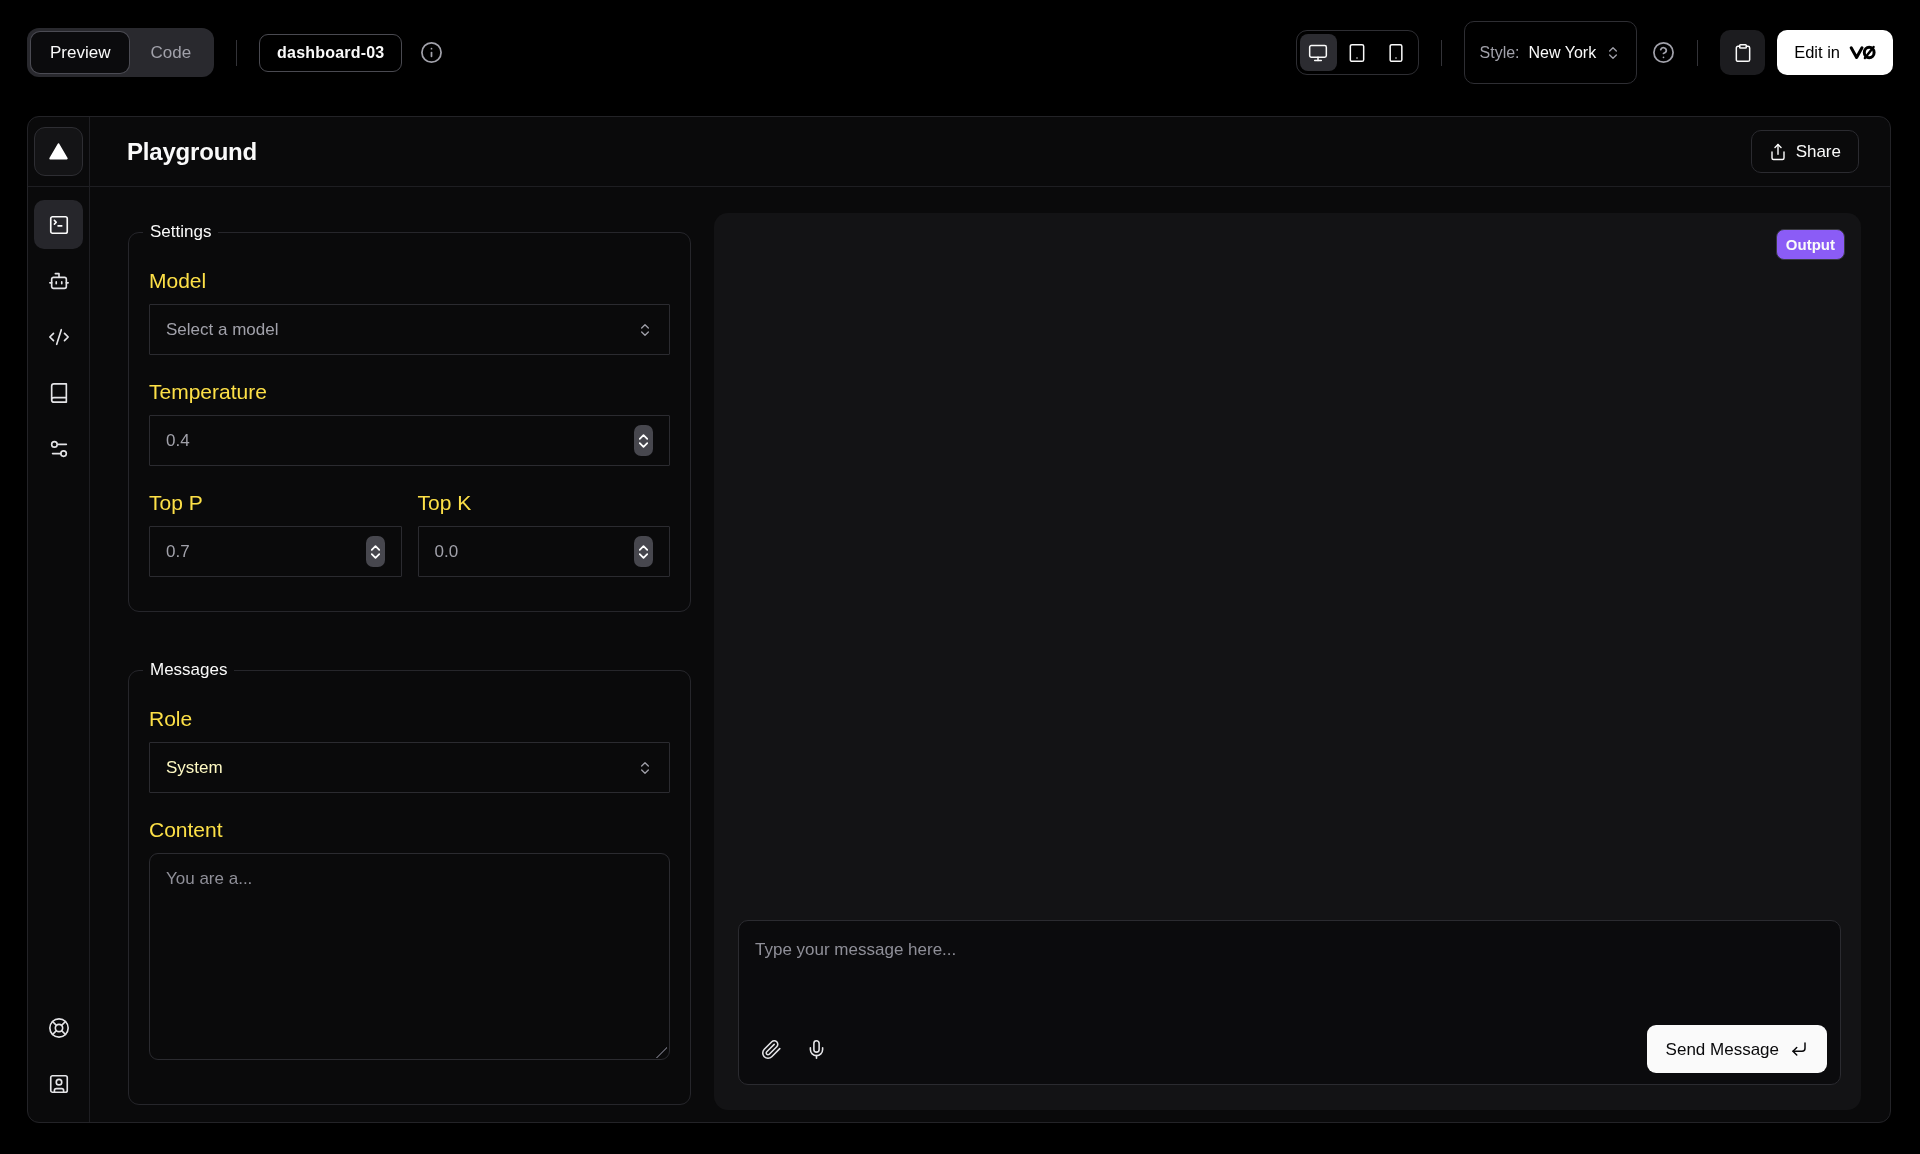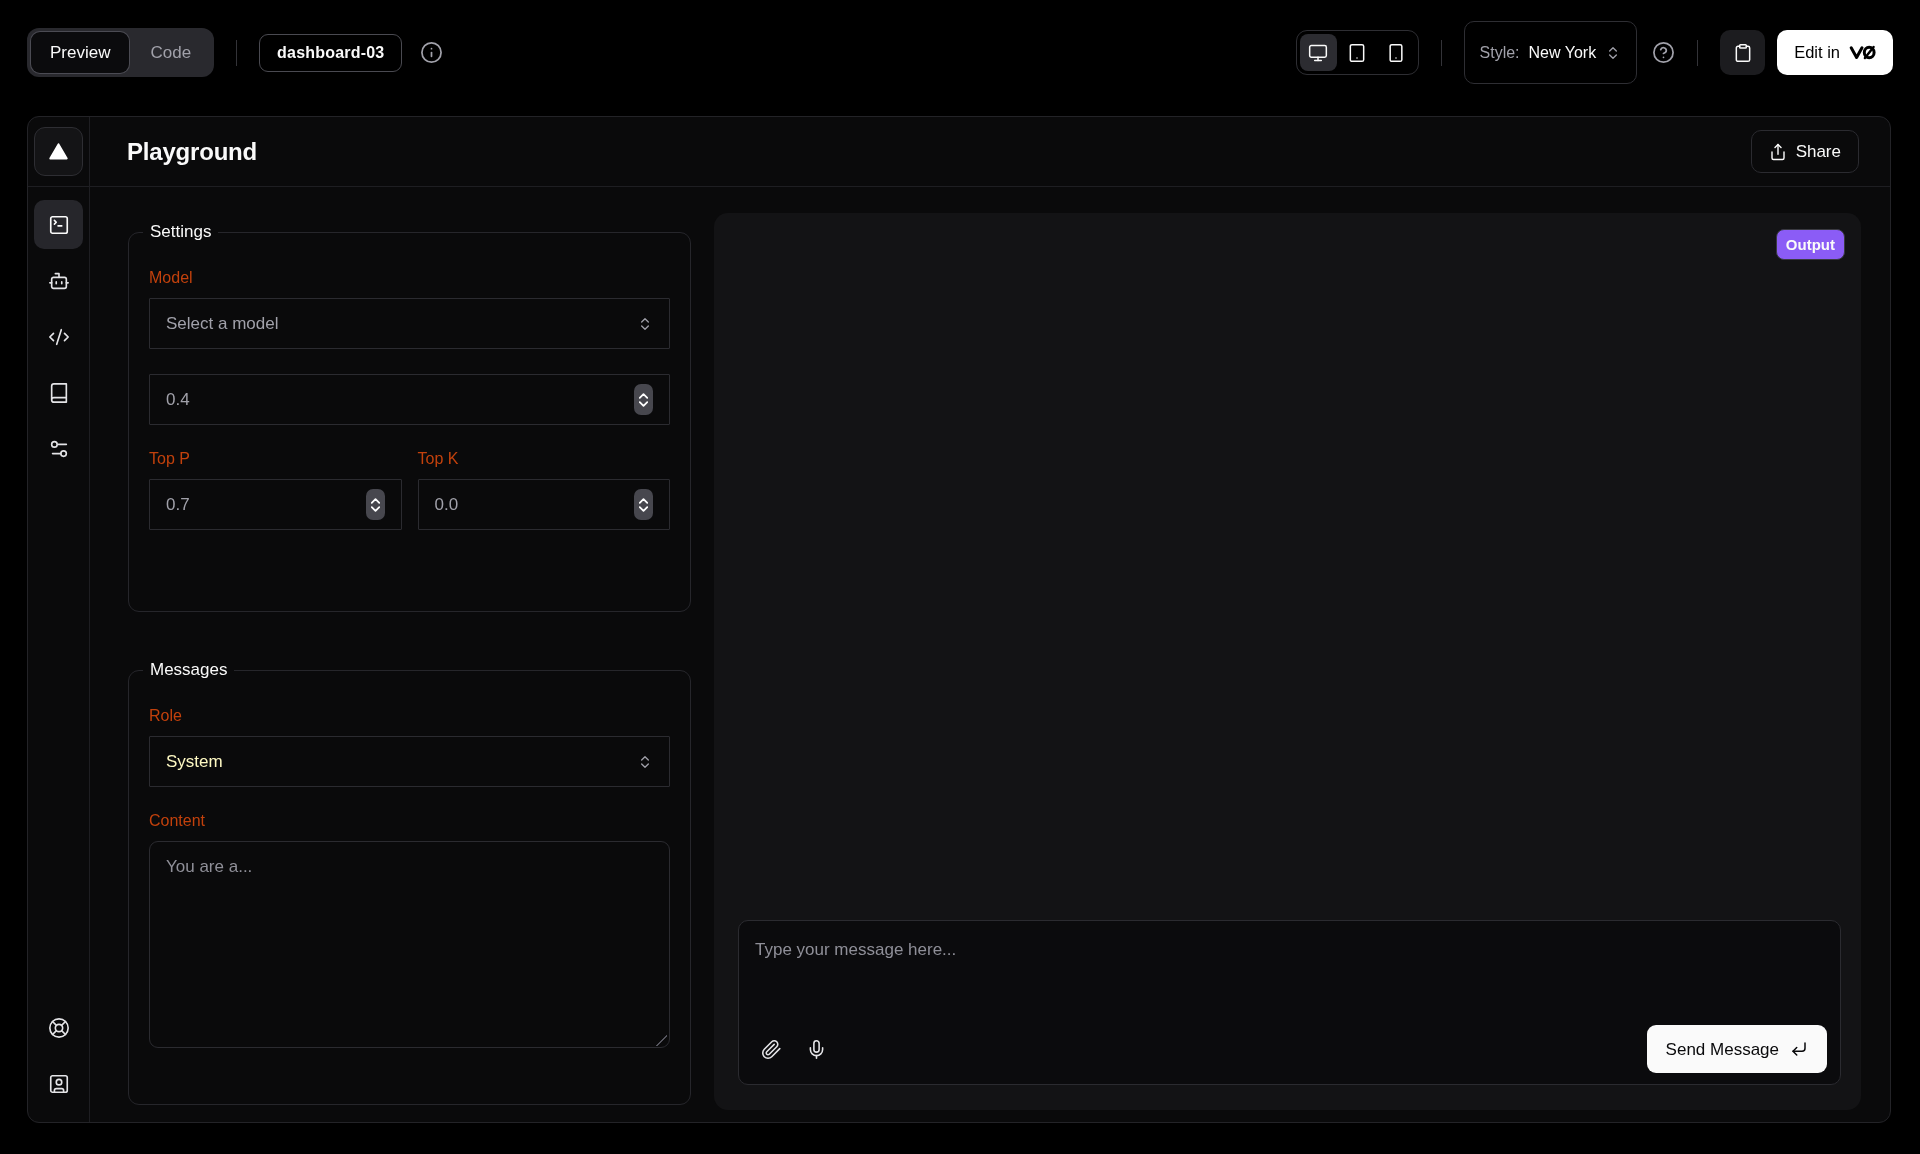--- a/index.html
+++ b/index.html
@@ -41,21 +41,21 @@
   .app-title { font-size:24px; font-weight:600; letter-spacing:-.2px; color:#fafafa; }
   .share-btn { margin-left:auto; height:43px; display:flex; align-items:center; gap:9px; border:1px solid #2b2b30; background:transparent; color:#fafafa; border-radius:10px; padding:0 17px; font:500 17px/1 "Liberation Sans","DejaVu Sans",sans-serif; cursor:pointer; }
 
   .app-main { position:absolute; left:62px; top:70px; right:0; bottom:0; }
 
   
   fieldset.panel { position:absolute; border:1px solid #26262b; border-radius:11px; padding:27px 20px 20px; background:transparent; }
   fieldset.panel legend { margin-left:-6px; padding:0 7px; font-size:17px; font-weight:500; color:#fafafa; }
   .fs-settings { left:38px; top:35px; width:563px; height:390px; }
   .fs-messages { left:38px; top:473px; width:563px; height:445px; }
-  .field-label { display:block; font-size:16px; font-weight:500; color:#c2410c; margin-bottom:11px; }
+  .field-label { display:block; font-size:21px; font-weight:500; color:#fde047; margin-bottom:11px; }
   .fgroup { margin-bottom:25px; }
   .control { height:51px; border:1px solid #2b2b30; border-radius:1px; display:flex; align-items:center; padding:0 16px; font-size:17px; cursor:pointer; background:transparent; }
   .control .ph { color:#a1a1aa; }
   .control .val { color:#fef9c3; }
   .control .right { margin-left:auto; display:flex; align-items:center; color:#9f9fa8; }
   .spinner { margin-left:auto; width:19px; height:31px; border-radius:7px; background:#47474e; display:flex; flex-direction:column; align-items:center; justify-content:center; gap:2px; color:#fff; }
   .two-col { display:grid; grid-template-columns:1fr 1fr; gap:16px; }
   .textarea-wrap { position:relative; }
   textarea.content-ta { width:100%; height:207px; border:1px solid #2b2b30; border-radius:9px; background:transparent; color:#fafafa; font:400 17px/1.4 "Liberation Sans","DejaVu Sans",sans-serif; padding:13px 16px; resize:none; outline:none; }
   textarea::placeholder { color:#8f8f98; }
@@ -241,20 +241,21 @@
             <span class="ph">Select a model</span>
             <span class="right">
               <svg width="16" height="16" viewBox="0 0 24 24" fill="none" stroke="currentColor" stroke-width="2" stroke-linecap="round" stroke-linejoin="round">
                   <path d="m7 15 5 5 5-5"></path>
                   <path d="m7 9 5-5 5 5"></path>
                 </svg>
             </span>
           </div>
         </div>
         <div class="fgroup">
+          <label class="field-label">Temperature</label>
           <div class="control">
             <span class="ph">0.4</span>
             <span class="spinner">
               <svg width="9" height="6" viewBox="0 0 12 8" fill="none" stroke="currentColor" stroke-width="2.4" stroke-linecap="round" stroke-linejoin="round">
                   <path d="m1 6.5 5-5 5 5"></path>
                 </svg>
               <svg width="9" height="6" viewBox="0 0 12 8" fill="none" stroke="currentColor" stroke-width="2.4" stroke-linecap="round" stroke-linejoin="round">
                   <path d="m1 1.5 5 5 5-5"></path>
                 </svg>
             </span>

